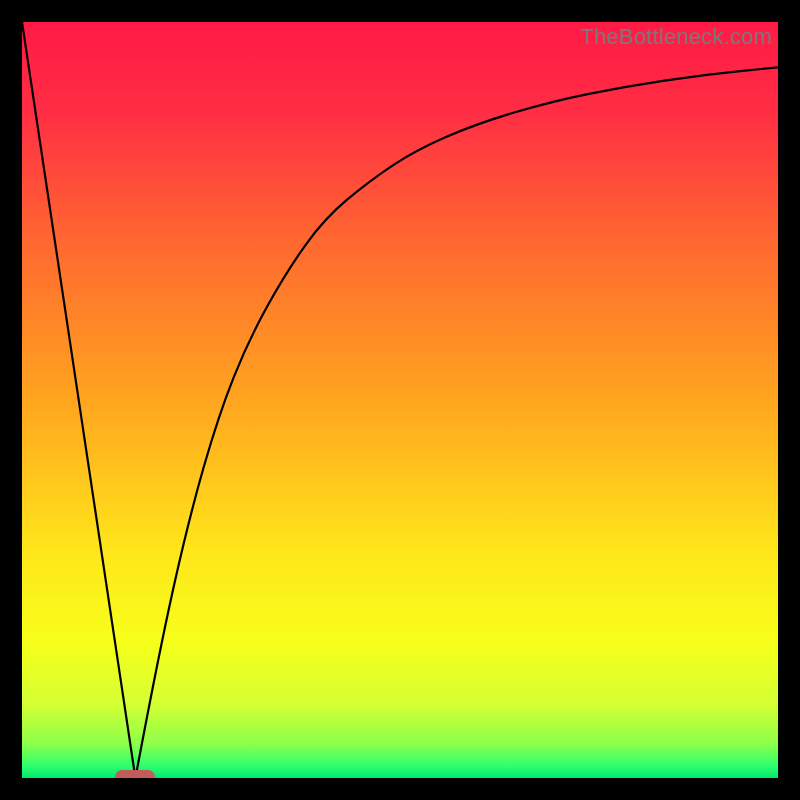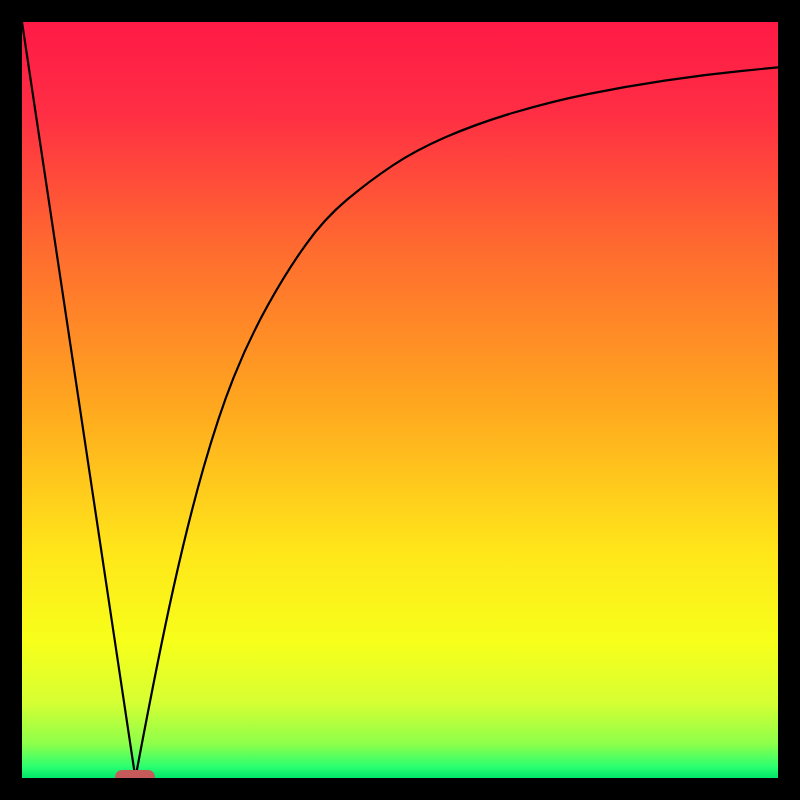--- a/index.html
+++ b/index.html
@@ -69,14 +69,15 @@
       <rect x="0" y="0" width="756" height="756" fill="url(#bg)"></rect>
     </svg>
 
     <svg class="curves" width="756" height="756" viewBox="0 0 756 756" preserveAspectRatio="none">
       <path id="curve-left" fill="none" stroke="#000000" stroke-width="2.2" stroke-linecap="round" d="M0.00 0.00 L22.68 151.20 L45.36 302.40 L68.04 453.60 L90.72 604.80 L113.40 756.00"></path>
       <path id="curve-right" fill="none" stroke="#000000" stroke-width="2.2" stroke-linecap="round" d="M113.40 756.00 Q 136.08 635.04 151.20 567.00 Q 166.32 498.96 181.44 446.04 Q 196.56 393.12 211.68 355.32 Q 226.80 317.52 245.70 283.50 Q 264.60 249.48 283.50 223.02 Q 302.40 196.56 325.08 177.66 Q 347.76 158.76 370.44 143.64 Q 393.12 128.52 423.36 115.29 Q 453.60 102.06 491.40 90.72 Q 529.20 79.38 567.00 71.82 Q 604.80 64.26 642.60 58.59 Q 680.40 52.92 718.20 49.14 T 756.00 45.36"></path>
     </svg>
 
     <div class="minimum-marker" id="min-marker" style="left: 113.4px; top: 755px; background: rgb(196, 90, 90);"></div>
 
+    <div class="watermark">TheBottleneck.com</div>
   </div>
 </div>
 
 </body></html>

